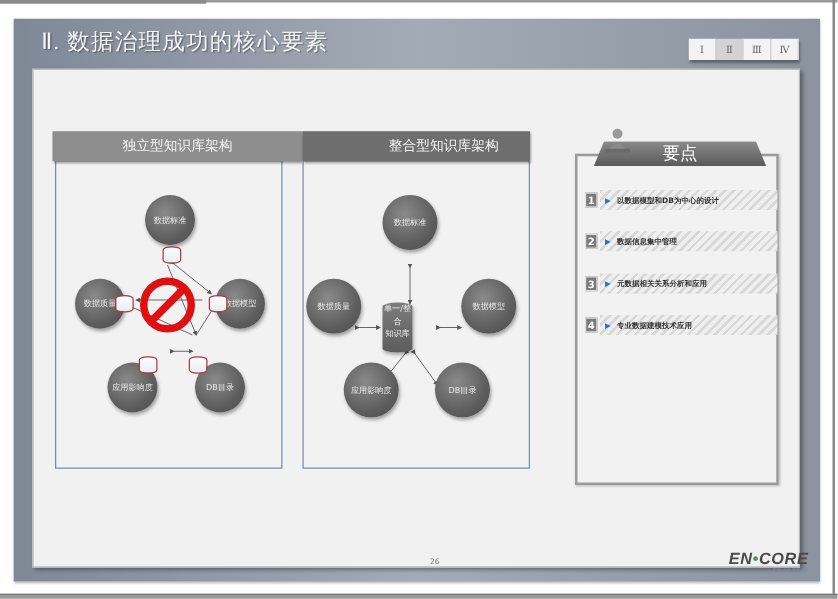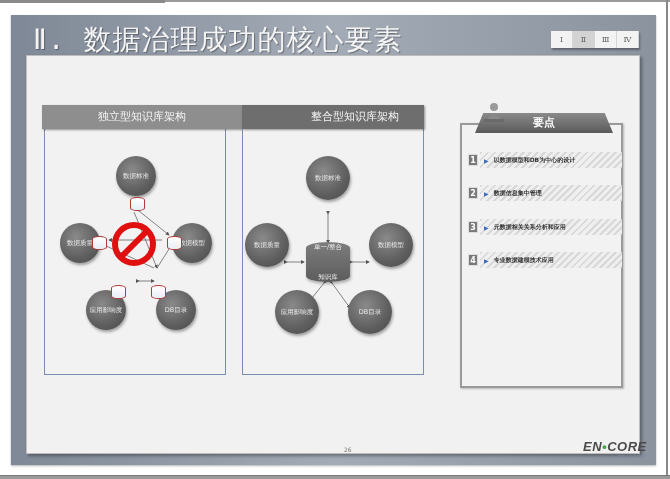--- a/index.html
+++ b/index.html
@@ -3,38 +3,38 @@
 <meta charset="utf-8">
 <style>
   * { box-sizing: border-box; margin: 0; padding: 0; }
   html, body { width: 670px; height: 479px; overflow: hidden; background: #ffffff; font-family: "DejaVu Sans", sans-serif; }
   .topline { position: absolute; left: 0; top: 0; width: 670px; height: 2px; background: #9a9a9a; }
   .topline2 { position: absolute; left: 0; top: 0; width: 165px; height: 3px; background: #8a8a8a; }
   .bottomline { position: absolute; left: 0; top: 475px; width: 670px; height: 4px; background: #9a9a9a; border-top: 1px solid #777; }
   .rightline { position: absolute; left: 666px; top: 0; width: 2px; height: 479px; background: #888; }
   .slide { position: absolute; left: 11px; top: 15px; width: 645px; height: 450px;
     background: linear-gradient(to right, #7f8896 0%, #a3abb6 50%, #8b939f 100%); box-shadow: 0 1px 2px rgba(0,0,0,0.3); }
-  .title { position: absolute; left: 22px; top: 6px; color: #f4f4f4; font-size: 28px; font-family: Liberation Mono, monospace; letter-spacing: 1px; text-shadow: 1px 1px 1px rgba(0,0,0,0.35); }
+  .title { position: absolute; left: 22px; top: 6px; color: #f4f4f4; font-size: 18px; font-family: Liberation Serif, serif; letter-spacing: 1px; text-shadow: 1px 1px 1px rgba(0,0,0,0.35); }
   .navtabs { position: absolute; left: 540px; top: 16px; display: flex; box-shadow: 1px 2px 2px rgba(0,0,0,0.35); }
   .navtab { width: 22px; height: 17px; background: #f3f3f3; border-right: 1px solid #d5d5d5; font-size: 8px; color: #666; display: flex; align-items: center; justify-content: center; font-family: "DejaVu Serif", serif; }
   .navtab.active { background: #d3d3d3; }
   .content { position: absolute; left: 15px; top: 40px; width: 614px; height: 399px; background: #f1f1f1; border: 1px solid #bdbdbd; box-shadow: 2px 2px 3px rgba(0,0,0,0.35); }
   .panel { position: absolute; border: 1.5px solid #7a8db0; background: #f2f2f2; }
   .panel-head { position: absolute; height: 24px; color: #f5f5f5; font-size: 11px; text-align: center; line-height: 24px; box-shadow: 1px 1px 2px rgba(0,0,0,0.4); }
   .head1 { background: #8e8e8e; }
   .head2 { background: #6e6e6e; padding-left: 44px; }
   .diagram { position: absolute; }
   .node { position: absolute; width: 40px; height: 40px; border-radius: 50%;
     background: radial-gradient(circle at 40% 35%, #8a8a8a 0%, #5e5e5e 60%, #4a4a4a 100%);
     box-shadow: 1px 2px 3px rgba(0,0,0,0.35); color: #e8e8e8; font-size: 6.5px; line-height: 9px; text-align: center; display: flex; flex-direction: row; justify-content: center; align-items: center; }
   .node-l { width: 44px; height: 44px; }
   .dbcyl { position: absolute; width: 15px; height: 14px; border: 1px solid #b33a3a; border-radius: 7px/3px; background: linear-gradient(#ffffff, #e6eef6); }
-  .center-db { position: absolute; width: 44px; height: 40px; background: linear-gradient(#7d7d7d, #5c5c5c); border-radius: 22px/6px; color: #eee; font-size: 6.5px; line-height: 10px; text-align: center; display: flex; flex-direction: column; justify-content: space-between; align-items: center; box-shadow: 1px 2px 3px rgba(0,0,0,0.3); }
+  .center-db { position: absolute; width: 24px; height: 40px; background: linear-gradient(#7d7d7d, #5c5c5c); border-radius: 22px/6px; color: #eee; font-size: 6.5px; line-height: 10px; text-align: center; display: flex; flex-direction: column; justify-content: flex-start; align-items: center; box-shadow: 1px 2px 3px rgba(0,0,0,0.3); }
   .keypanel { position: absolute; left: 433px; top: 67px; width: 163px; height: 265px; background: #f2f2f2; border: 2px solid #9a9a9a; box-shadow: 1px 1px 2px rgba(0,0,0,0.25); }
-  .keyhead { position: absolute; left: 448px; top: 57px; width: 138px; height: 20px; background: linear-gradient(#8a8a8a, #5a5a5a); border-radius: 3px 3px 0 0; color: #fff; font-size: 11px; font-weight: bold; text-align: center; line-height: 20px; clip-path: polygon(6% 0, 94% 0, 100% 100%, 0 100%); }
+  .keyhead { position: absolute; left: 448px; top: 57px; width: 138px; height: 20px; background: linear-gradient(#8a8a8a, #5a5a5a); border-radius: 3px 3px 0 0; color: #fff; font-size: 14px; font-weight: normal; text-align: center; line-height: 20px; clip-path: polygon(6% 0, 94% 0, 100% 100%, 0 100%); }
   .keyicon { position: absolute; left: 455px; top: 45px; width: 24px; height: 24px; }
   .keyitem { position: absolute; left: 441px; width: 154px; height: 18px; display: flex; align-items: center; }
   .keynum { width: 10px; height: 12px; background: #7a7a7a; color: #fff; font-size: 8px; font-weight: bold; text-align: center; line-height: 12px; margin-right: 2px; border: 1px solid #ddd; }
   .keybar { flex: 1; height: 16px; display: flex; align-items: center; padding-left: 4px;
     background: repeating-linear-gradient(135deg, #d8d8d8 0 2px, #efefef 2px 5px); }
   .bullet { color: #3a6fc0; font-size: 6px; margin-right: 5px; }
   .keytext { font-size: 6px; color: #333; font-weight: bold; }
   .pagenum { position: absolute; left: 317px; top: 390px; font-size: 6px; color: #777; }
   .logo { position: absolute; left: 556px; top: 383px; text-align: right; font-style: italic; }
   .logo-main { font-size: 13px; font-weight: bold; color: #4a4a4a; font-family: "Liberation Sans", sans-serif; letter-spacing: 0.5px; }

